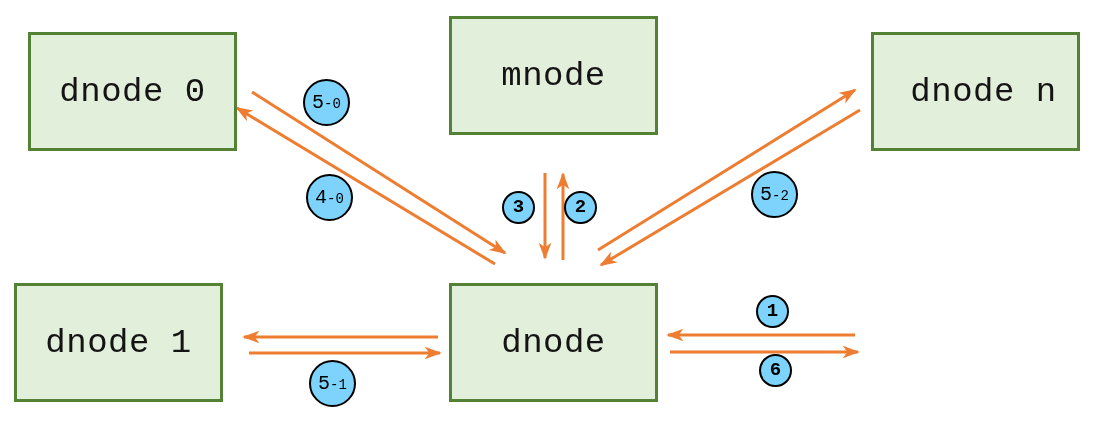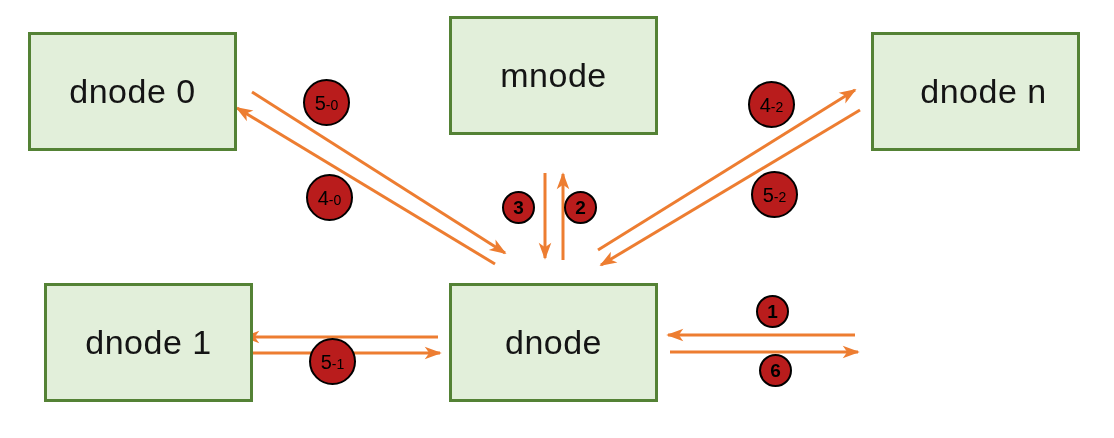--- a/index.html
+++ b/index.html
@@ -1,28 +1,28 @@
 <!DOCTYPE html>
 <html><head>
 <meta charset="utf-8">
 <style>
   html,body { margin:0; padding:0; background:#ffffff; }
   .canvas {
     position:relative; width:1114px; height:424px; background:#ffffff;
-    font-family:Liberation Sans, sans-serif; overflow:hidden;text-align:right;
+    font-family:Liberation Mono, monospace; overflow:hidden;text-align:right;
   }
   .arrow-layer { position:absolute; left:0; top:0; }
   .node {
     position:absolute; width:209px; height:119px; box-sizing:border-box;
     background:#e2efda; border:3px solid #548235;
     display:flex; align-items:center; justify-content:center;
     font-size:34px; color:#141414; letter-spacing:0.5px;
   }
   .edge-label {
-    position:absolute; box-sizing:border-box; background:#b91c1c;
+    position:absolute; box-sizing:border-box; background:#7dd3fc;
     border:2.5px solid #000000; border-radius:50%;
     display:flex; align-items:center; justify-content:center;
     color:#000000; line-height:1;
   }
   .edge-label.big  { width:47px; height:47px; }
   .edge-label.small{ width:33px; height:33px; font-size:19px; font-weight:600; }
   .lbl-first { font-size:20px; }
   .lbl-rest  { font-size:14px; }
 </style>
 </head>
@@ -55,38 +55,35 @@
 
   <div class="node" style="left:28px;  top:32px;">
     <span>dnode 0</span>
   </div>
   <div class="node" style="left:449px; top:16px;">
     <span>mnode</span>
   </div>
   <div class="node" style="left:871px; top:32px;padding-left:16px;">
     <span>dnode n</span>
   </div>
-  <div class="node" style="left:44px;  top:283px;">
+  <div class="node" style="left:14px;  top:283px;">
     <span>dnode 1</span>
   </div>
   <div class="node" style="left:449px; top:283px;">
     <span>dnode</span>
   </div>
 
   <div class="edge-label big" style="left:303px; top:79px;">
     <span><span class="lbl-first">5</span><span class="lbl-rest">-0</span></span>
   </div>
   <div class="edge-label big" style="left:306px; top:174px;">
     <span><span class="lbl-first">4</span><span class="lbl-rest">-0</span></span>
   </div>
-  <div class="edge-label big" style="left:309px; top:338px;">
+  <div class="edge-label big" style="left:309px; top:360px;">
     <span><span class="lbl-first">5</span><span class="lbl-rest">-1</span></span>
-  </div>
-  <div class="edge-label big" style="left:748px; top:81px;">
-    <span><span class="lbl-first">4</span><span class="lbl-rest">-2</span></span>
   </div>
   <div class="edge-label big" style="left:751px; top:171px;">
     <span><span class="lbl-first">5</span><span class="lbl-rest">-2</span></span>
   </div>
 
   <div class="edge-label small" style="left:502px; top:191px;">
     <span>3</span>
   </div>
   <div class="edge-label small" style="left:564px; top:191px;">
     <span>2</span>

